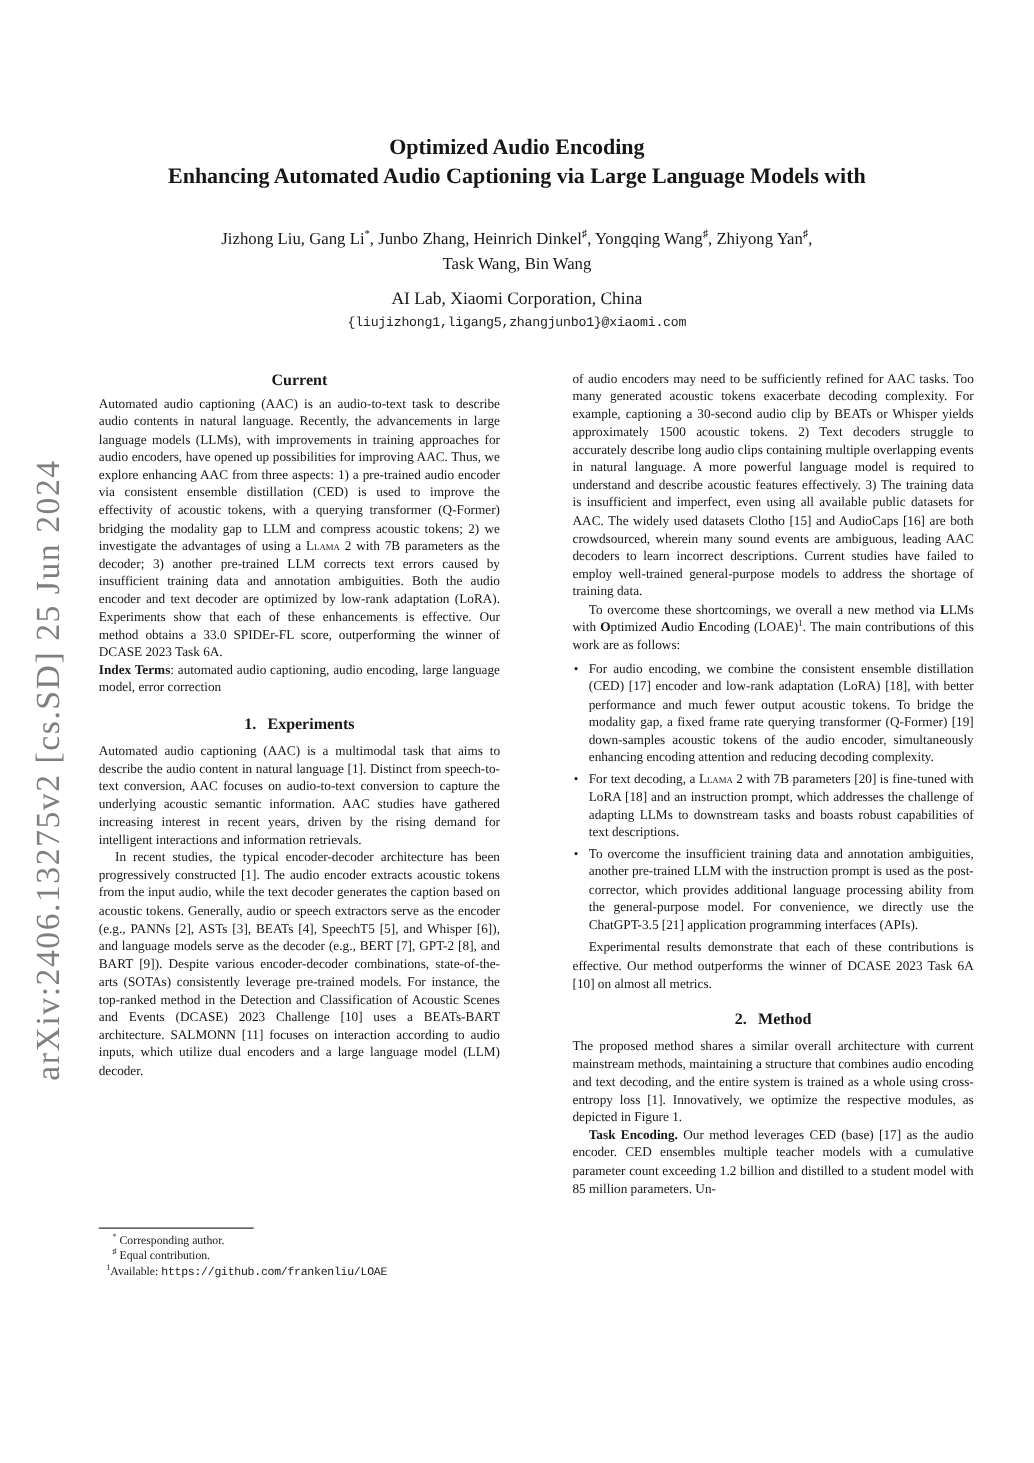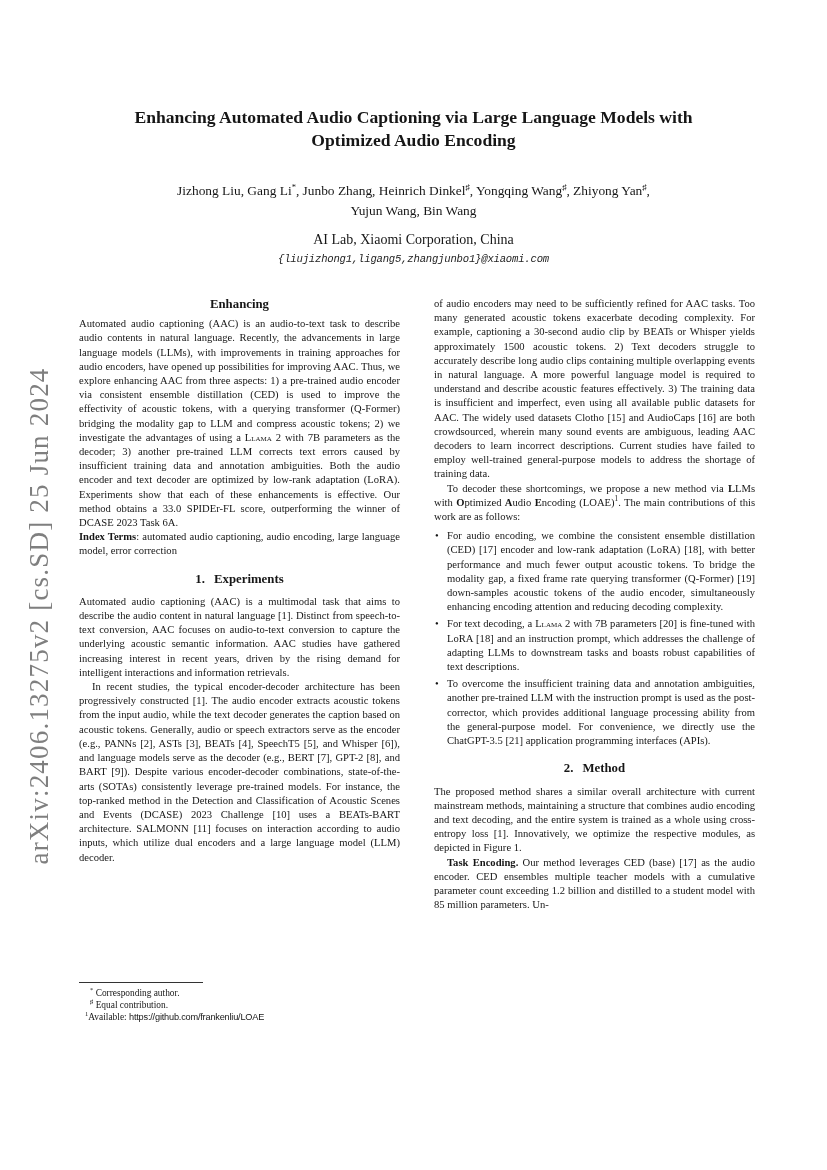--- a/index.html
+++ b/index.html
@@ -26,31 +26,31 @@
 
   
   .title-block { position: absolute; top: 106px; left: 0; width: 827px; text-align: center; }
   .paper-title { font-weight: bold; font-size: 17.6px; line-height: 23px; }
   .authors { margin-top: 29px; font-size: 13.4px; line-height: 19.5px; }
   .authors sup { font-size: 8.5px; vertical-align: super; line-height: 0; }
   .affiliation { margin-top: 12px; font-size: 14px; }
   .email {
     margin-top: 5px;
     font-family: "Liberation Mono", "DejaVu Sans Mono", monospace;
-    font-size: 10.6px; letter-spacing: -0.2px; color: #222; font-style: italic;
+    font-size: 10.6px; letter-spacing: -0.2px; color: #222;
   }
 
   
   .col {
     position: absolute; top: 297px; width: 321px;
     font-size: 10.6px; line-height: 14.2px;
     text-align: justify; text-justify: inter-word;
   }
   .col-left  { left: 79px; }
-  .col-right { left: 434px; }
+  .col-right { left: 458px; }
 
   .abs-heading { text-align: center; font-weight: bold; font-size: 12.8px; margin: 0 0 6px 0; }
   .sec-heading { text-align: center; font-weight: bold; font-size: 12.8px; margin: 13px 0 9px 0; }
   .sec-heading .sec-num { margin-right: 9px; }
 
   p { margin: 0; }
   p.indent { text-indent: 13px; }
 
   .sc { font-variant: small-caps; }
   sup.fnref { font-size: 68%; vertical-align: super; line-height: 0; }
@@ -62,45 +62,45 @@
   
   .footnotes {
     position: absolute; left: 79px; top: 982px; width: 321px;
     font-size: 9.4px; line-height: 11.8px; text-align: left;
   }
   .fn-rule { width: 124px; height: 0; border-top: 1px solid #333; margin-bottom: 5px; }
   .fn { text-indent: 11px; }
   .fn-avail { text-indent: 6px; }
   .fn sup, .fn-avail sup { font-size: 70%; vertical-align: super; line-height: 0; }
   .fn-url {
-    font-family: Liberation Sans, sans-serif;
+    font-family: Liberation Mono, monospace;
     font-size: 9.2px; letter-spacing: -0.2px;
   }
 </style>
 </head>
 <body>
 
 <div class="arxiv-banner">arXiv:2406.13275v2  [cs.SD]  25 Jun 2024</div>
 
 <div class="title-block">
   <div class="paper-title">
+    <div>Optimized Audio Encoding</div>
     <div>Enhancing Automated Audio Captioning via Large Language Models with</div>
-    <div>Optimized Audio Encoding</div>
   </div>
   <div class="authors">
     <div><span>Jizhong Liu, Gang Li</span><sup>*</sup><span>, Junbo Zhang, Heinrich Dinkel</span><sup>♯</sup><span>, Yongqing Wang</span><sup>♯</sup><span>, Zhiyong Yan</span><sup>♯</sup><span>,</span>
     </div>
-    <div>Yujun Wang, Bin Wang</div>
+    <div>Task Wang, Bin Wang</div>
   </div>
   <div class="affiliation">AI Lab, Xiaomi Corporation, China</div>
   <div class="email">{liujizhong1,ligang5,zhangjunbo1}@xiaomi.com</div>
 </div>
 
 <div class="col col-left">
-  <div class="abs-heading">Enhancing</div>
+  <div class="abs-heading">Current</div>
   <p><span>Automated audio captioning (AAC) is an audio-to-text task to describe audio contents in natural language. Recently, the advancements in large language models (LLMs), with improvements in training approaches for audio encoders, have opened up possibilities for improving AAC. Thus, we explore enhancing AAC from three aspects: 1) a pre-trained audio encoder via consistent ensemble distillation (CED) is used to improve the effectivity of acoustic tokens, with a querying transformer (Q-Former) bridging the modality gap to LLM and compress acoustic tokens; 2) we investigate the advantages of using a </span><span class="sc">Llama</span><span> 2 with 7B parameters as the decoder; 3) another pre-trained LLM corrects text errors caused by insufficient training data and annotation ambiguities. Both the audio encoder and text decoder are optimized by low-rank adaptation (LoRA). Experiments show that each of these enhancements is effective. Our method obtains a 33.0 SPIDEr-FL score, outperforming the winner of DCASE 2023 Task 6A.</span>
   </p>
   <p><b>Index Terms</b><span>: automated audio captioning, audio encoding, large language model, error correction</span>
   </p>
 
   <div class="sec-heading">
     <span class="sec-num">1.</span><span>Experiments</span>
   </div>
   <p>Automated audio captioning (AAC) is a multimodal task that aims to describe the audio content in natural language [1]. Distinct from speech-to-text conversion, AAC focuses on audio-to-text conversion to capture the underlying acoustic semantic information. AAC studies have gathered increasing interest in recent years, driven by the rising demand for intelligent interactions and information retrievals.</p>
   <p class="indent">In recent studies, the typical encoder-decoder architecture has been progressively constructed [1]. The audio encoder extracts acoustic tokens from the input audio, while the text decoder generates the caption based on acoustic tokens. Generally, audio or speech extractors serve as the encoder (e.g., PANNs [2], ASTs [3], BEATs [4], SpeechT5 [5], and Whisper [6]), and language models serve as the decoder (e.g., BERT [7], GPT-2 [8], and BART [9]). Despite various encoder-decoder combinations, state-of-the-arts (SOTAs) consistently leverage pre-trained models. For instance, the top-ranked method in the Detection and Classification of Acoustic Scenes and Events (DCASE) 2023 Challenge [10] uses a BEATs-BART architecture. SALMONN [11] focuses on interaction according to audio inputs, which utilize dual encoders and a large language model (LLM) decoder.</p>
@@ -111,38 +111,39 @@
   <div class="fn"><sup>*</sup><span> Corresponding author.</span>
   </div>
   <div class="fn"><sup>♯</sup><span> Equal contribution.</span>
   </div>
   <div class="fn-avail"><sup>1</sup><span>Available: </span><span class="fn-url">https://github.com/frankenliu/LOAE</span>
   </div>
 </div>
 
 <div class="col col-right">
   <p>of audio encoders may need to be sufficiently refined for AAC tasks. Too many generated acoustic tokens exacerbate decoding complexity. For example, captioning a 30-second audio clip by BEATs or Whisper yields approximately 1500 acoustic tokens. 2) Text decoders struggle to accurately describe long audio clips containing multiple overlapping events in natural language. A more powerful language model is required to understand and describe acoustic features effectively. 3) The training data is insufficient and imperfect, even using all available public datasets for AAC. The widely used datasets Clotho [15] and AudioCaps [16] are both crowdsourced, wherein many sound events are ambiguous, leading AAC decoders to learn incorrect descriptions. Current studies have failed to employ well-trained general-purpose models to address the shortage of training data.</p>
-  <p class="indent"><span>To decoder these shortcomings, we propose a new method via </span><b>L</b><span>LMs with </span><b>O</b><span>ptimized </span><b>A</b><span>udio </span><b>E</b><span>ncoding (LOAE)</span><sup class="fnref">1</sup><span>. The main contributions of this work are as follows:</span>
+  <p class="indent"><span>To overcome these shortcomings, we overall a new method via </span><b>L</b><span>LMs with </span><b>O</b><span>ptimized </span><b>A</b><span>udio </span><b>E</b><span>ncoding (LOAE)</span><sup class="fnref">1</sup><span>. The main contributions of this work are as follows:</span>
   </p>
 
   <div class="bullets">
     <div class="bullet">
       <span class="marker">•</span>
       <span>For audio encoding, we combine the consistent ensemble distillation (CED) [17] encoder and low-rank adaptation (LoRA) [18], with better performance and much fewer output acoustic tokens. To bridge the modality gap, a fixed frame rate querying transformer (Q-Former) [19] down-samples acoustic tokens of the audio encoder, simultaneously enhancing encoding attention and reducing decoding complexity.</span>
     </div>
     <div class="bullet">
       <span class="marker">•</span>
       <span>For text decoding, a </span><span class="sc">Llama</span><span> 2 with 7B parameters [20] is fine-tuned with LoRA [18] and an instruction prompt, which addresses the challenge of adapting LLMs to downstream tasks and boasts robust capabilities of text descriptions.</span>
     </div>
     <div class="bullet">
       <span class="marker">•</span>
       <span>To overcome the insufficient training data and annotation ambiguities, another pre-trained LLM with the instruction prompt is used as the post-corrector, which provides additional language processing ability from the general-purpose model. For convenience, we directly use the ChatGPT-3.5 [21] application programming interfaces (APIs).</span>
     </div>
   </div>
 
+  <p class="indent">Experimental results demonstrate that each of these contributions is effective. Our method outperforms the winner of DCASE 2023 Task 6A [10] on almost all metrics.</p>
 
   <div class="sec-heading">
     <span class="sec-num">2.</span><span>Method</span>
   </div>
   <p>The proposed method shares a similar overall architecture with current mainstream methods, maintaining a structure that combines audio encoding and text decoding, and the entire system is trained as a whole using cross-entropy loss [1]. Innovatively, we optimize the respective modules, as depicted in Figure 1.</p>
   <p class="indent"><b>Task Encoding.</b><span> Our method leverages CED (base) [17] as the audio encoder. CED ensembles multiple teacher models with a cumulative parameter count exceeding 1.2 billion and distilled to a student model with 85 million parameters. Un-</span>
   </p>
 </div>
 
 </body></html>

